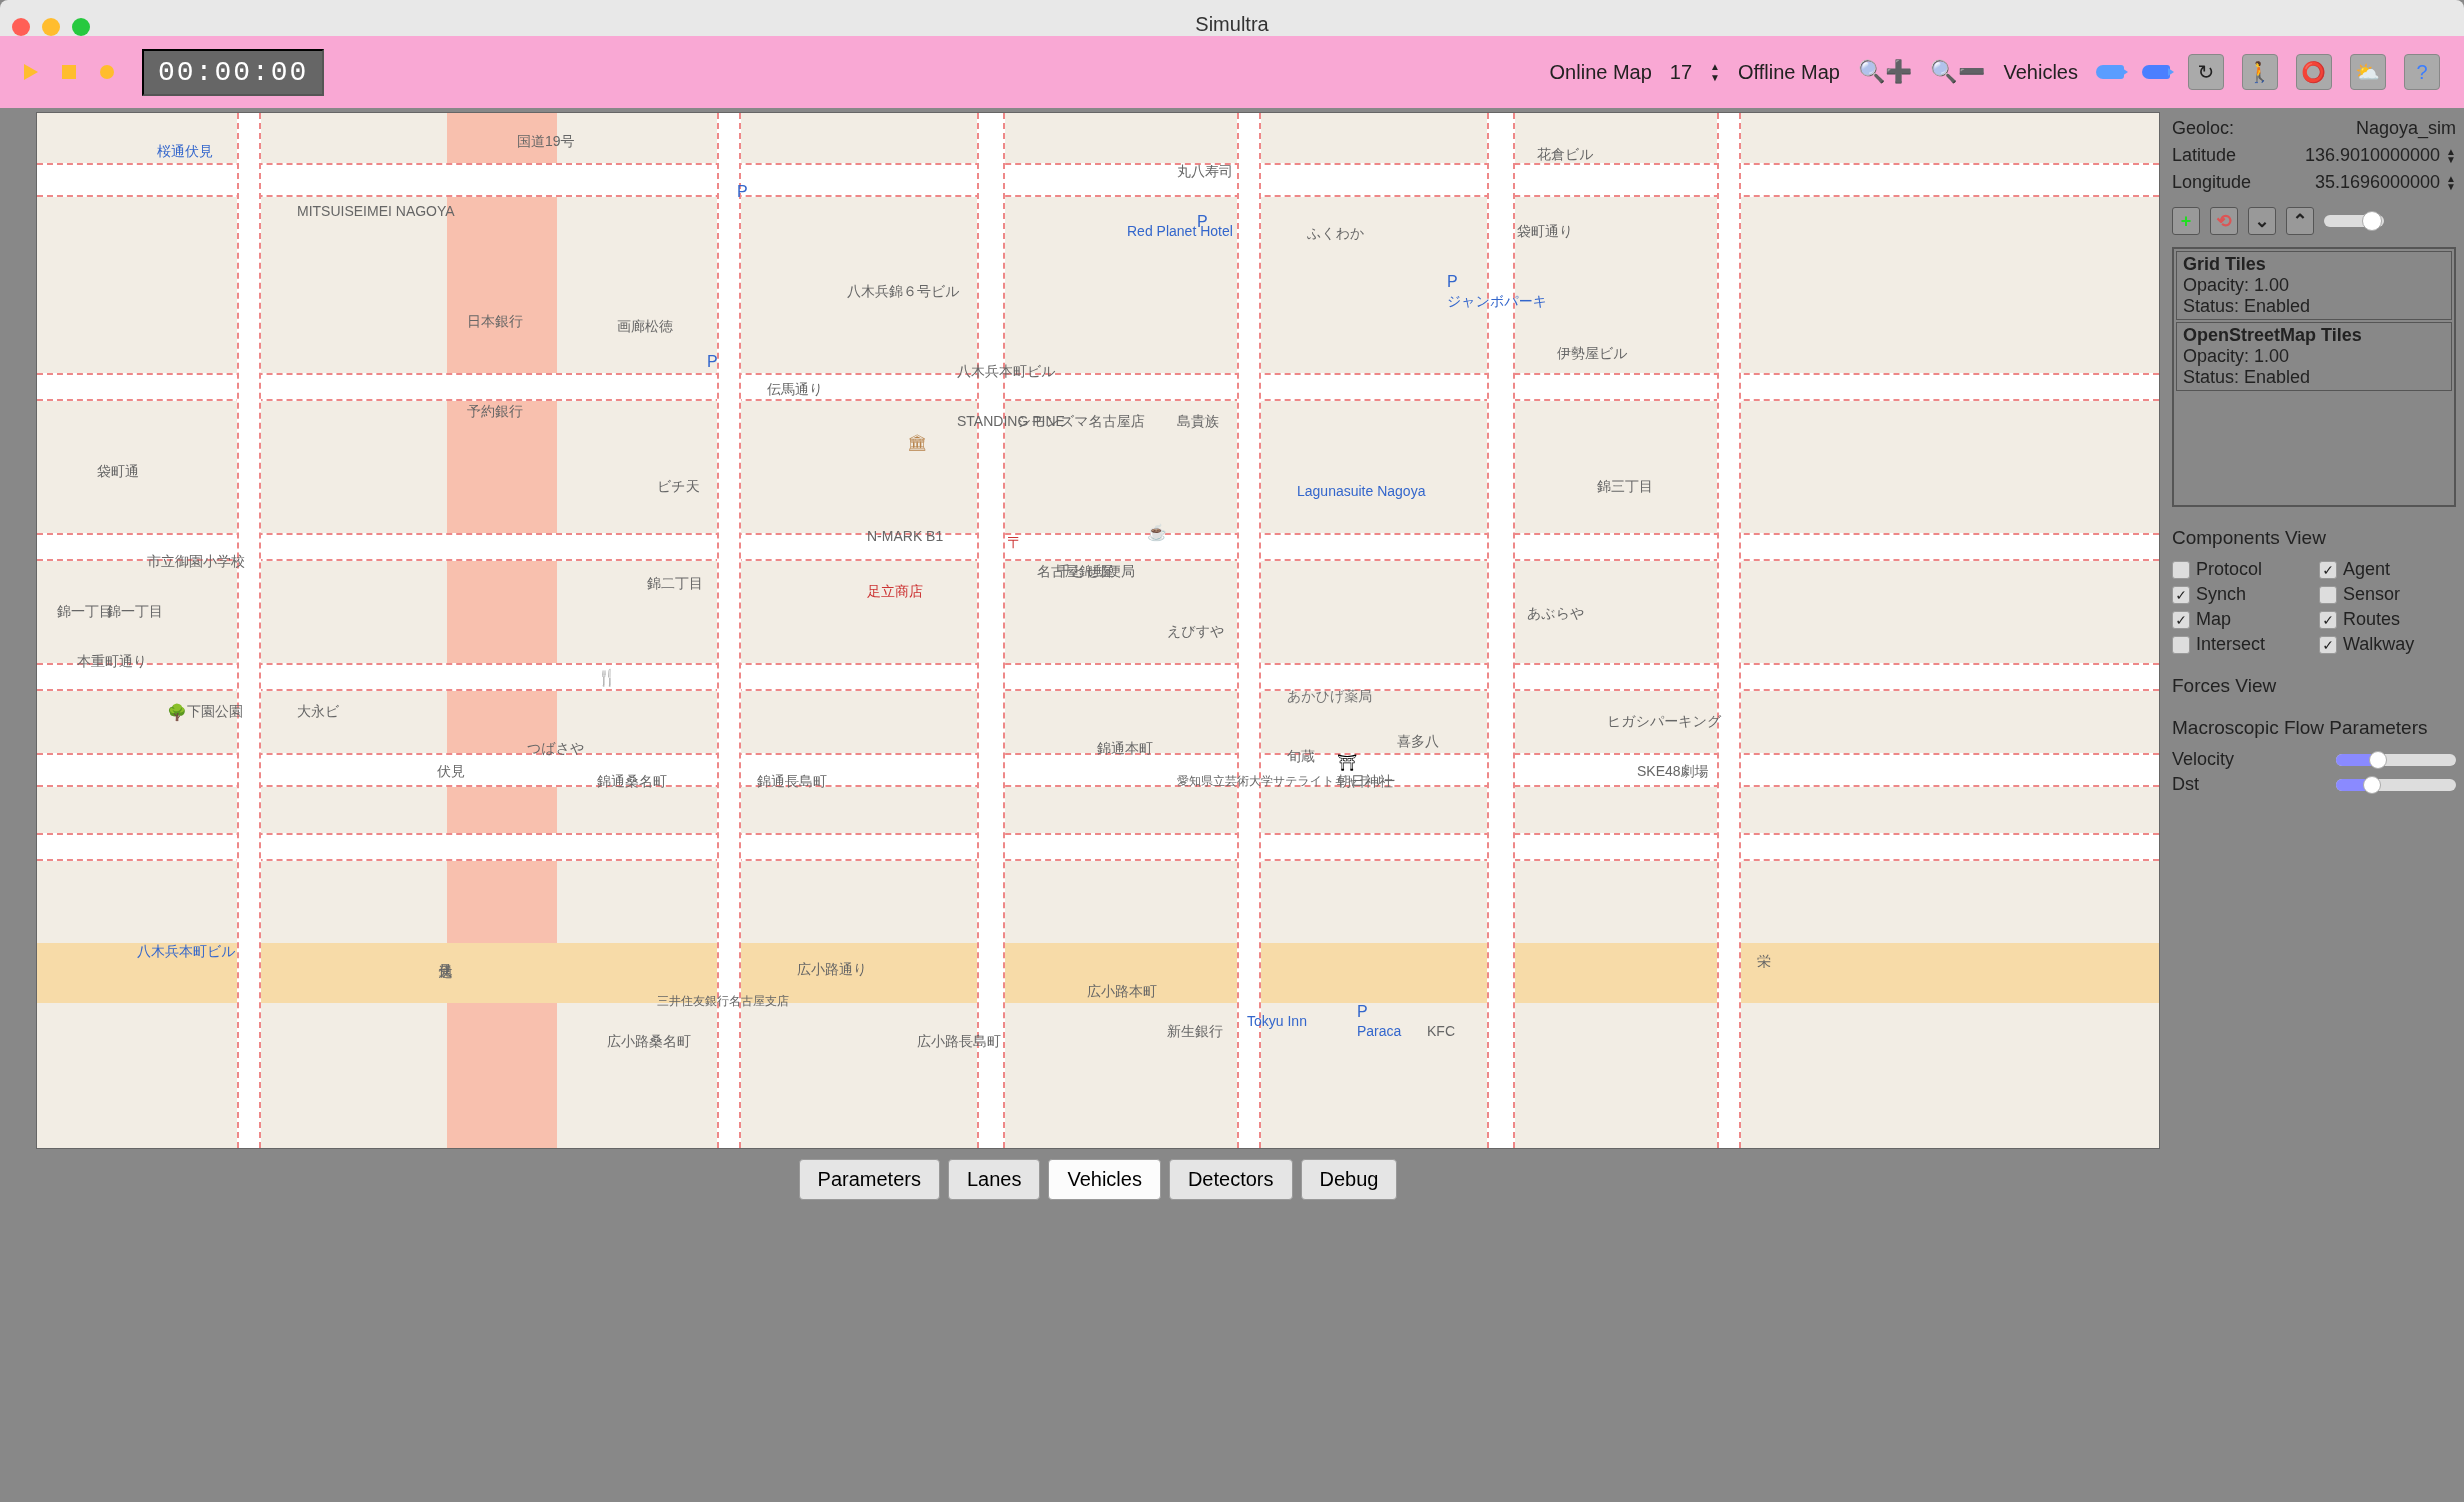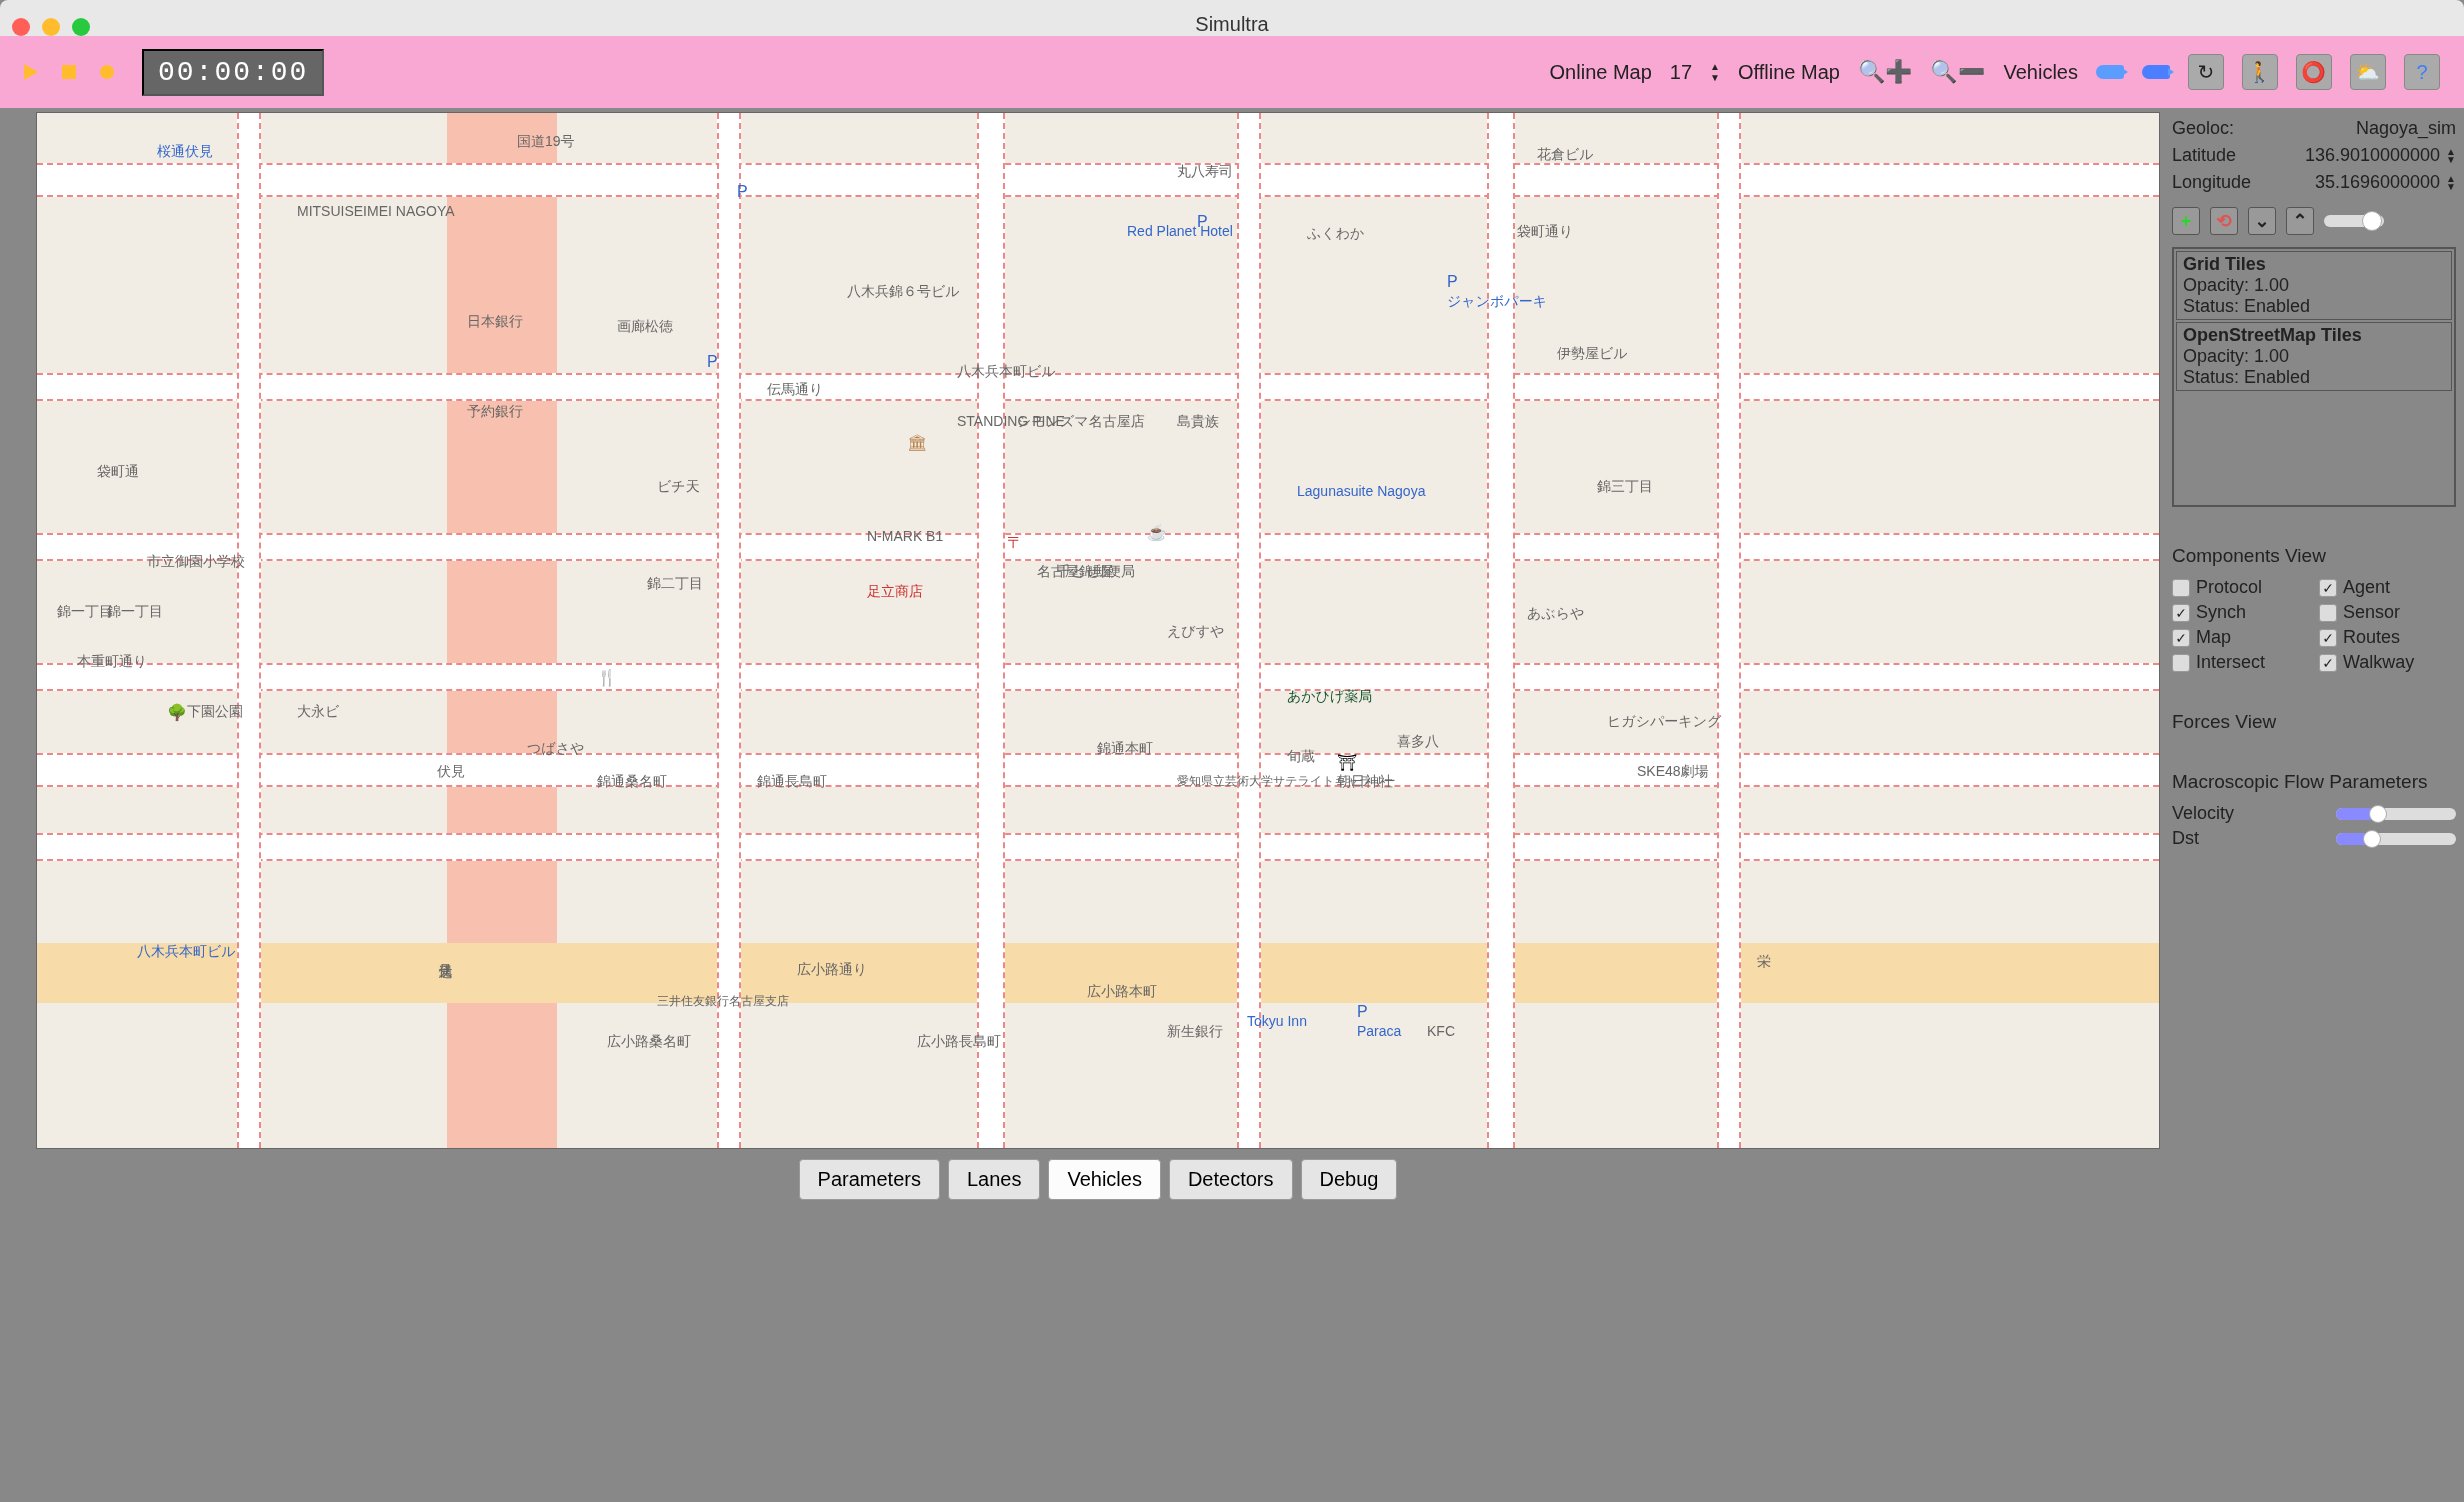--- a/index.html
+++ b/index.html
@@ -52,21 +52,21 @@
 .lc-btn { width: 28px; height: 28px; display: flex; align-items: center; justify-content: center; border: 1px solid #555; background: #999; border-radius: 3px; cursor: pointer; font-weight: bold; }
 .lc-add { color: #2d2; }
 .lc-del { color: #d55; }
 .slider-track { width: 60px; height: 12px; background: #ddd; border-radius: 6px; position: relative; }
 .slider-thumb { position: absolute; width: 20px; height: 20px; background: #fff; border: 1px solid #aaa; border-radius: 50%; top: -4px; }
 
 .layers-box { border: 2px solid #555; background: #888; height: 260px; margin-top: 6px; padding: 2px; }
 .layer-entry { border: 1px solid #555; padding: 2px 6px; margin-bottom: 2px; font-size: 18px; }
 .layer-title { font-weight: bold; }
 
-.section-title { font-size: 19px; color: #222; margin-top: 32px; }
+.section-title { font-size: 19px; color: #222; margin-top: 14px; }
 .check-grid { display: grid; grid-template-columns: 1fr 1fr; gap: 4px 10px; margin-top: 4px; }
 .check-row { display: flex; align-items: center; gap: 6px; }
 .chk { width: 18px; height: 18px; background: #ddd; border: 1px solid #999; border-radius: 3px; display: flex; align-items: center; justify-content: center; font-size: 14px; cursor: pointer; }
 .chk.checked::after { content: "✓"; color: #222; }
 
 .macro-row { display: flex; justify-content: space-between; align-items: center; margin-top: 4px; }
 .macro-slider { width: 120px; height: 12px; background: #ddd; border-radius: 6px; position: relative; }
 .macro-fill { position: absolute; left: 0; top: 0; bottom: 0; background: #8a8aff; border-radius: 6px; }
 .macro-thumb { position: absolute; width: 18px; height: 18px; background: #fff; border: 1px solid #aaa; border-radius: 50%; top: -3px; }
 
@@ -181,21 +181,21 @@
       <div class="map-label" style="left:1520px;top:232px">伊勢屋ビル</div>
       <div class="map-label" style="left:20px;top:490px">錦一丁目</div>
       <div class="map-label" style="left:1060px;top:627px">錦通本町</div>
       <div class="map-label" style="left:1720px;top:840px">栄</div>
       <div class="map-label" style="left:1270px;top:112px">ふくわか</div>
       <div class="map-label" style="left:1020px;top:450px">千とせ屋</div>
       <div class="map-label" style="left:1490px;top:492px">あぶらや</div>
       <div class="map-label" style="left:1130px;top:510px">えびすや</div>
       <div class="map-label" style="left:1360px;top:620px">喜多八</div>
       <div class="map-label" style="left:980px;top:300px">シモンズマ名古屋店</div>
-      <div class="map-label" style="left:1250px;top:575px;color:#14532d">あかひげ薬局</div>
+      <div class="map-label" style="left:1250px;top:575px;color:#737373">あかひげ薬局</div>
       <div class="map-label" style="left:1250px;top:635px">旬蔵</div>
       <div class="map-label" style="left:1140px;top:300px">島貴族</div>
       <div class="map-label" style="left:920px;top:250px">八木兵本町ビル</div>
 
       <div class="map-icon" style="left:670px;top:240px;color:#36c">P</div>
       <div class="map-icon" style="left:1160px;top:100px;color:#36c">P</div>
       <div class="map-icon" style="left:1410px;top:160px;color:#36c">P</div>
       <div class="map-icon" style="left:1320px;top:890px;color:#36c">P</div>
       <div class="map-icon" style="left:700px;top:70px;color:#36c">P</div>
       <div class="map-icon" style="left:870px;top:320px;color:#b7824a">🏛</div>

